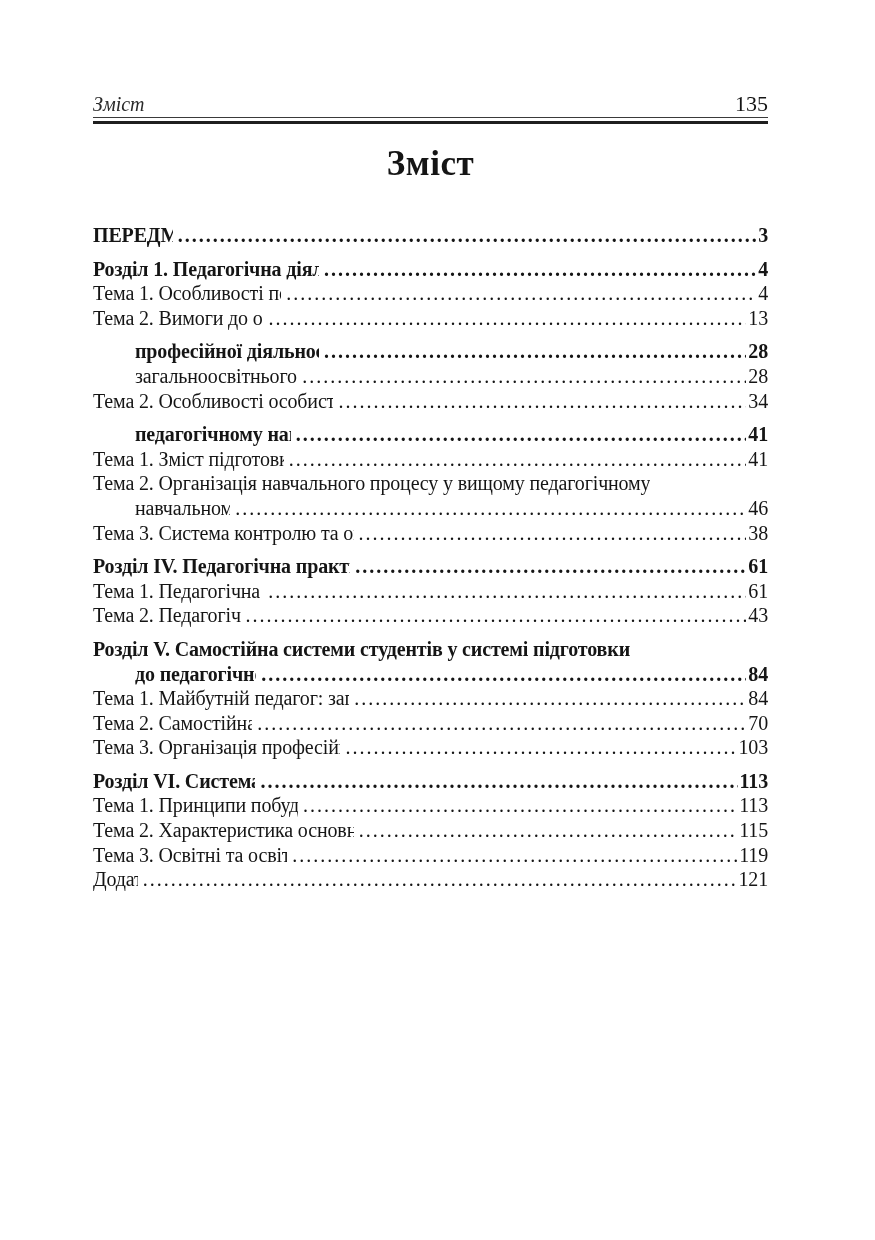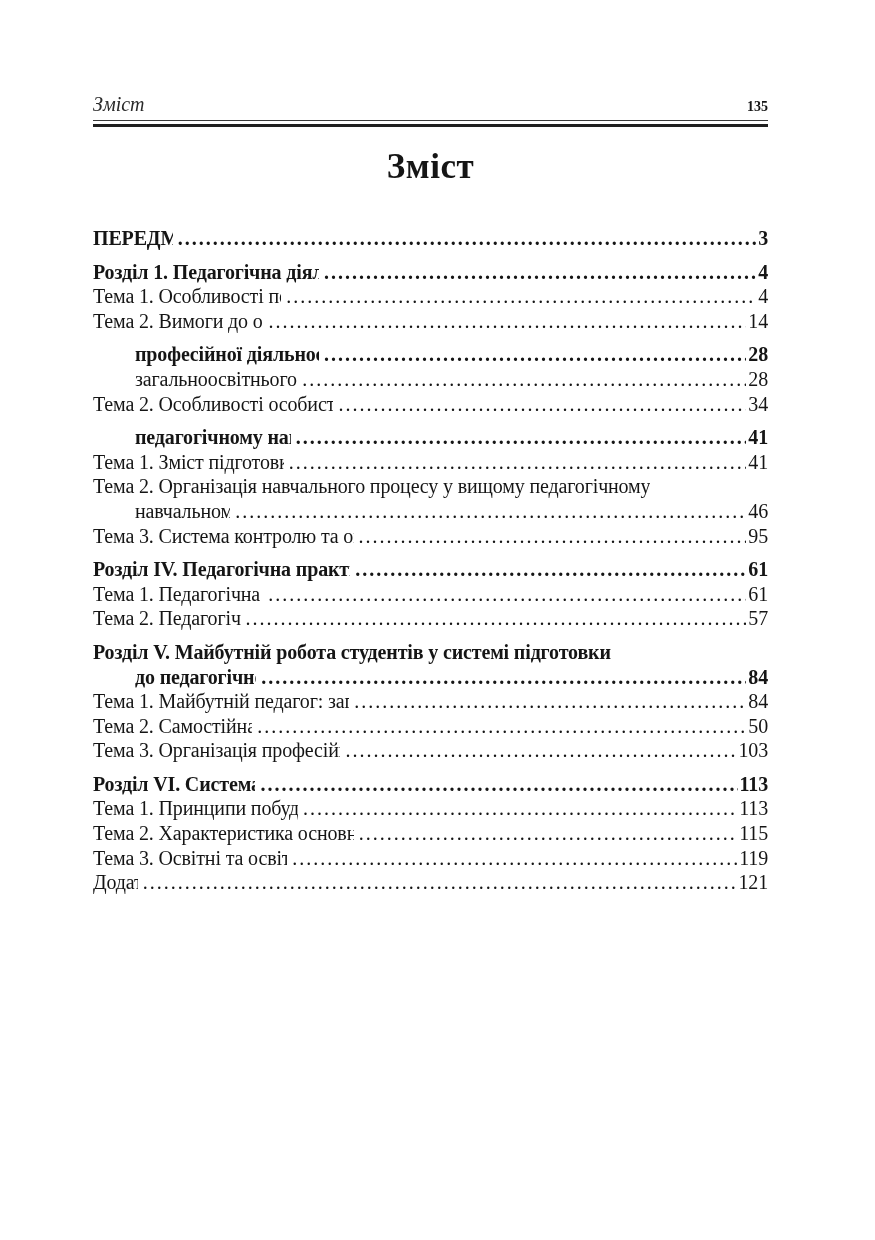--- a/index.html
+++ b/index.html
@@ -14,21 +14,21 @@
     padding: 92px 107px 0 93px;
     overflow: hidden;
   }
   .running-header {
     display: flex;
     justify-content: space-between;
     align-items: baseline;
     line-height: 24px;
   }
   .running-title { font-style: italic; font-size: 20px; color: #2a2a2a; }
-  .folio { font-weight: bold; font-size: 14px; }
+  .folio { font-weight: normal; font-size: 22px; }
   .header-rule {
     margin-top: 1px;
     height: 3px;
     border-top: 1.5px solid #3a3a3a;
     border-bottom: 3.5px solid #1f1f1f;
   }
   .title {
     margin: 16px 0 0 0;
     font-size: 35px;
     font-weight: bold;
@@ -89,21 +89,21 @@
         <div class="toc-line">
           <span class="toc-text">Тема 1. Особливості педагогічної діяльності</span>
           <span class="leader"></span>
           <span class="pagenum">4</span>
         </div>
       </div>
       <div class="toc-entry">
         <div class="toc-line">
           <span class="toc-text">Тема 2. Вимоги до особистості учителя</span>
           <span class="leader"></span>
-          <span class="pagenum">14</span>
+          <span class="pagenum">13</span>
         </div>
       </div>
       <div class="toc-entry bold gap">
         <div class="toc-line indent">
           <span class="toc-text">професійної діяльності майбутнього вчителя.</span>
           <span class="leader"></span>
           <span class="pagenum">28</span>
         </div>
       </div>
       <div class="toc-entry">
@@ -141,66 +141,66 @@
         <div class="toc-line indent">
           <span class="toc-text">навчальному закладі</span>
           <span class="leader"></span>
           <span class="pagenum">46</span>
         </div>
       </div>
       <div class="toc-entry">
         <div class="toc-line">
           <span class="toc-text">Тема 3. Система контролю та оцінювання знань, умінь і навичок студентів</span>
           <span class="leader"></span>
-          <span class="pagenum">95</span>
+          <span class="pagenum">38</span>
         </div>
       </div>
       <div class="toc-entry bold gap">
         <div class="toc-line">
           <span class="toc-text">Розділ IV. Педагогічна практика студентів і педагогічне спілкування</span>
           <span class="leader"></span>
           <span class="pagenum">61</span>
         </div>
       </div>
       <div class="toc-entry">
         <div class="toc-line">
           <span class="toc-text">Тема 1. Педагогічна практика студентів</span>
           <span class="leader"></span>
           <span class="pagenum">61</span>
         </div>
       </div>
       <div class="toc-entry">
         <div class="toc-line">
           <span class="toc-text">Тема 2. Педагогічне спілкування</span>
           <span class="leader"></span>
-          <span class="pagenum">57</span>
-        </div>
-      </div>
-      <div class="toc-entry bold gap">
-        <div class="toc-line">
-          <span class="toc-text">Розділ V. Майбутній робота студентів у системі підготовки</span>
+          <span class="pagenum">43</span>
+        </div>
+      </div>
+      <div class="toc-entry bold gap">
+        <div class="toc-line">
+          <span class="toc-text">Розділ V. Самостійна системи студентів у системі підготовки</span>
         </div>
         <div class="toc-line indent">
           <span class="toc-text">до педагогічної діяльності</span>
           <span class="leader"></span>
           <span class="pagenum">84</span>
         </div>
       </div>
       <div class="toc-entry">
         <div class="toc-line">
           <span class="toc-text">Тема 1. Майбутній педагог: загальна характеристика, права та обов’язки</span>
           <span class="leader"></span>
           <span class="pagenum">84</span>
         </div>
       </div>
       <div class="toc-entry">
         <div class="toc-line">
           <span class="toc-text">Тема 2. Самостійна робота студента</span>
           <span class="leader"></span>
-          <span class="pagenum">50</span>
+          <span class="pagenum">70</span>
         </div>
       </div>
       <div class="toc-entry">
         <div class="toc-line">
           <span class="toc-text">Тема 3. Організація професійного самовиховання майбутніх педагогів</span>
           <span class="leader"></span>
           <span class="pagenum">103</span>
         </div>
       </div>
       <div class="toc-entry bold gap">

